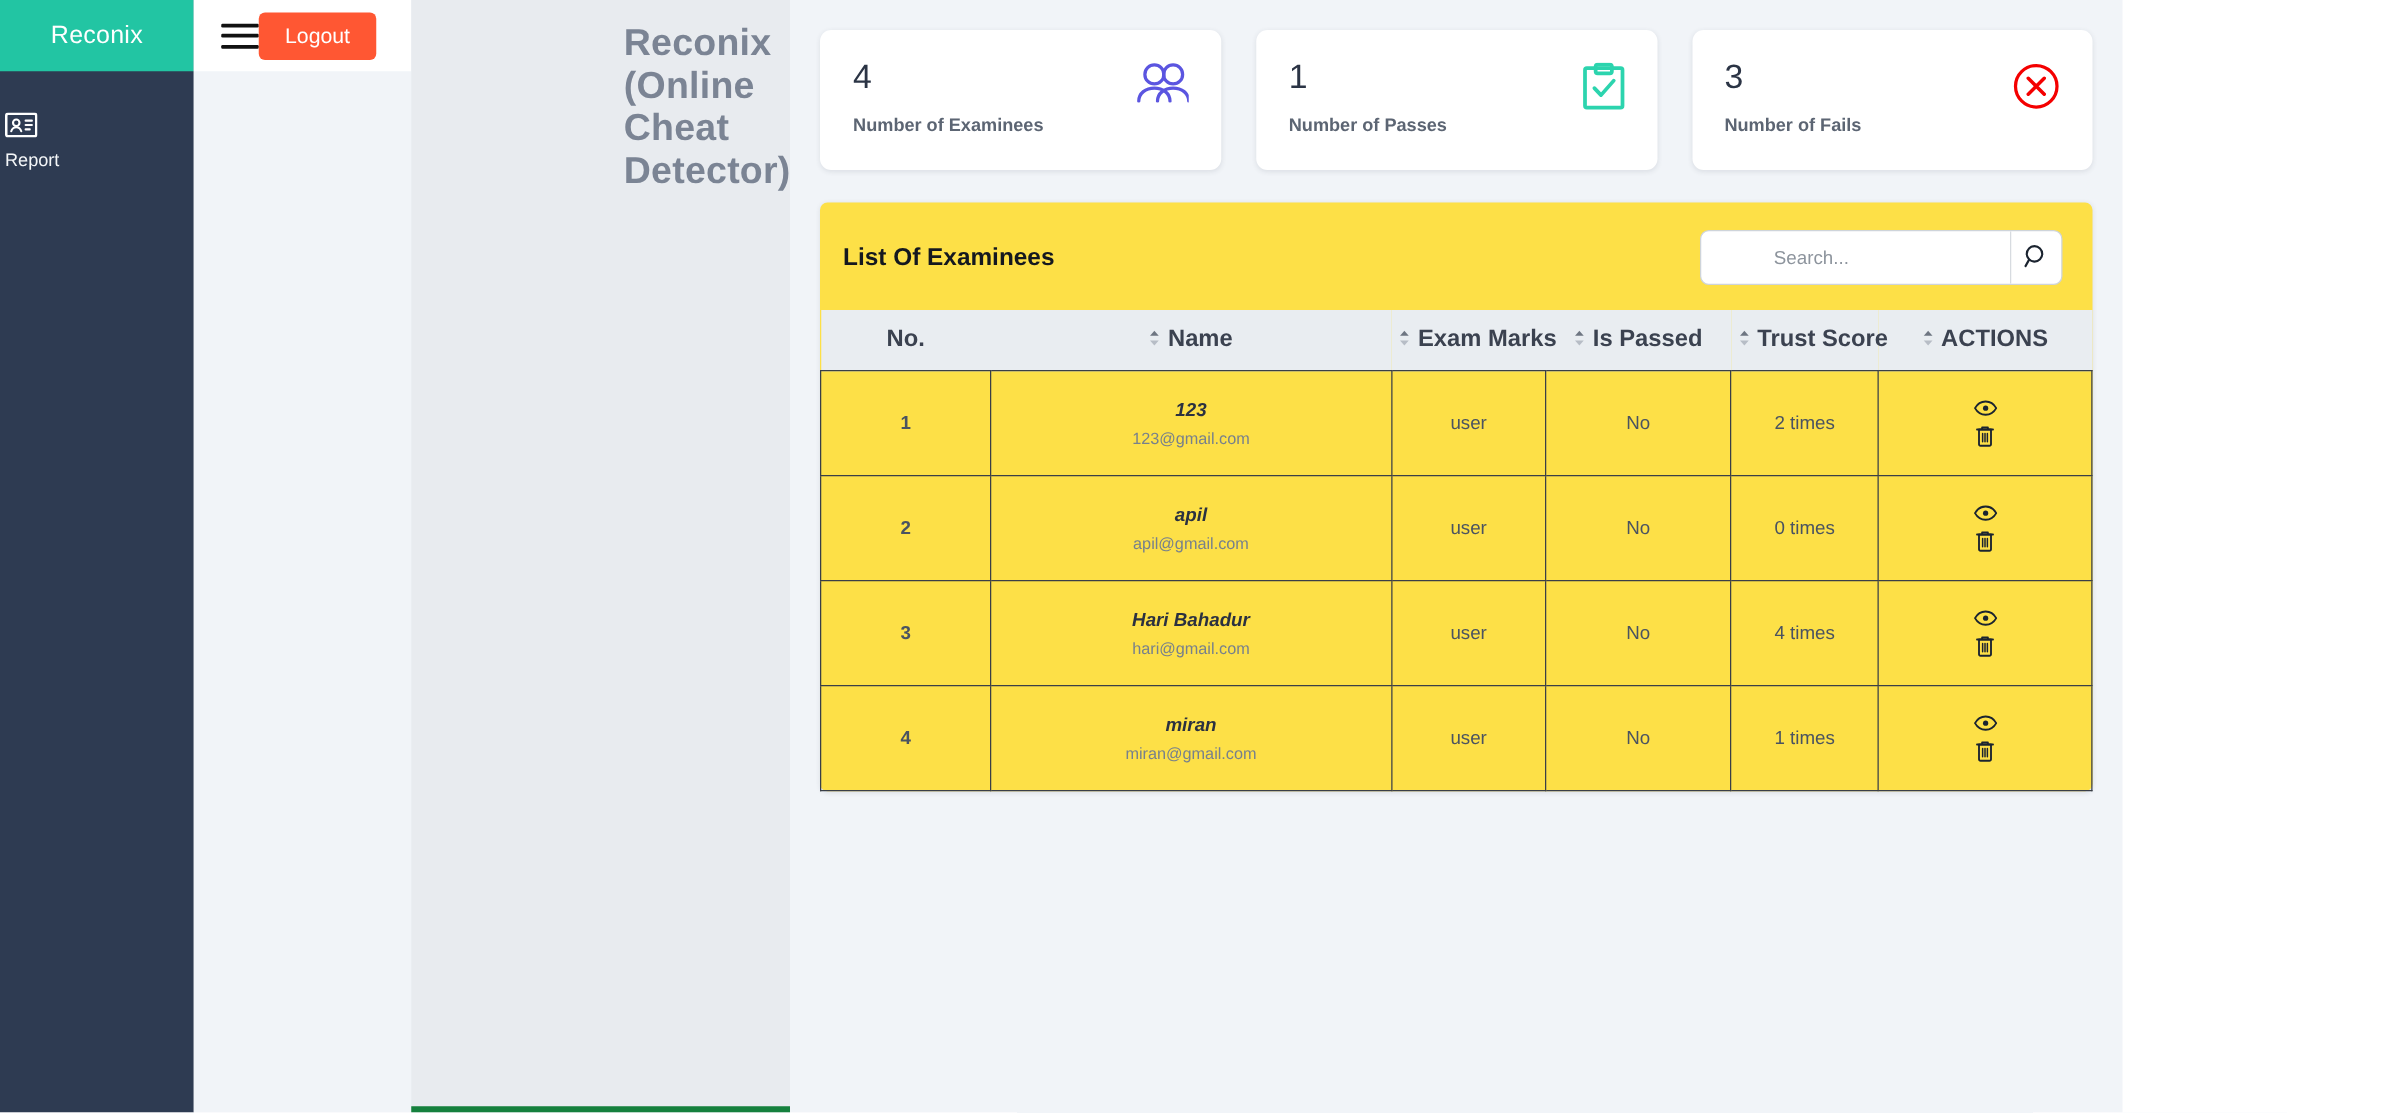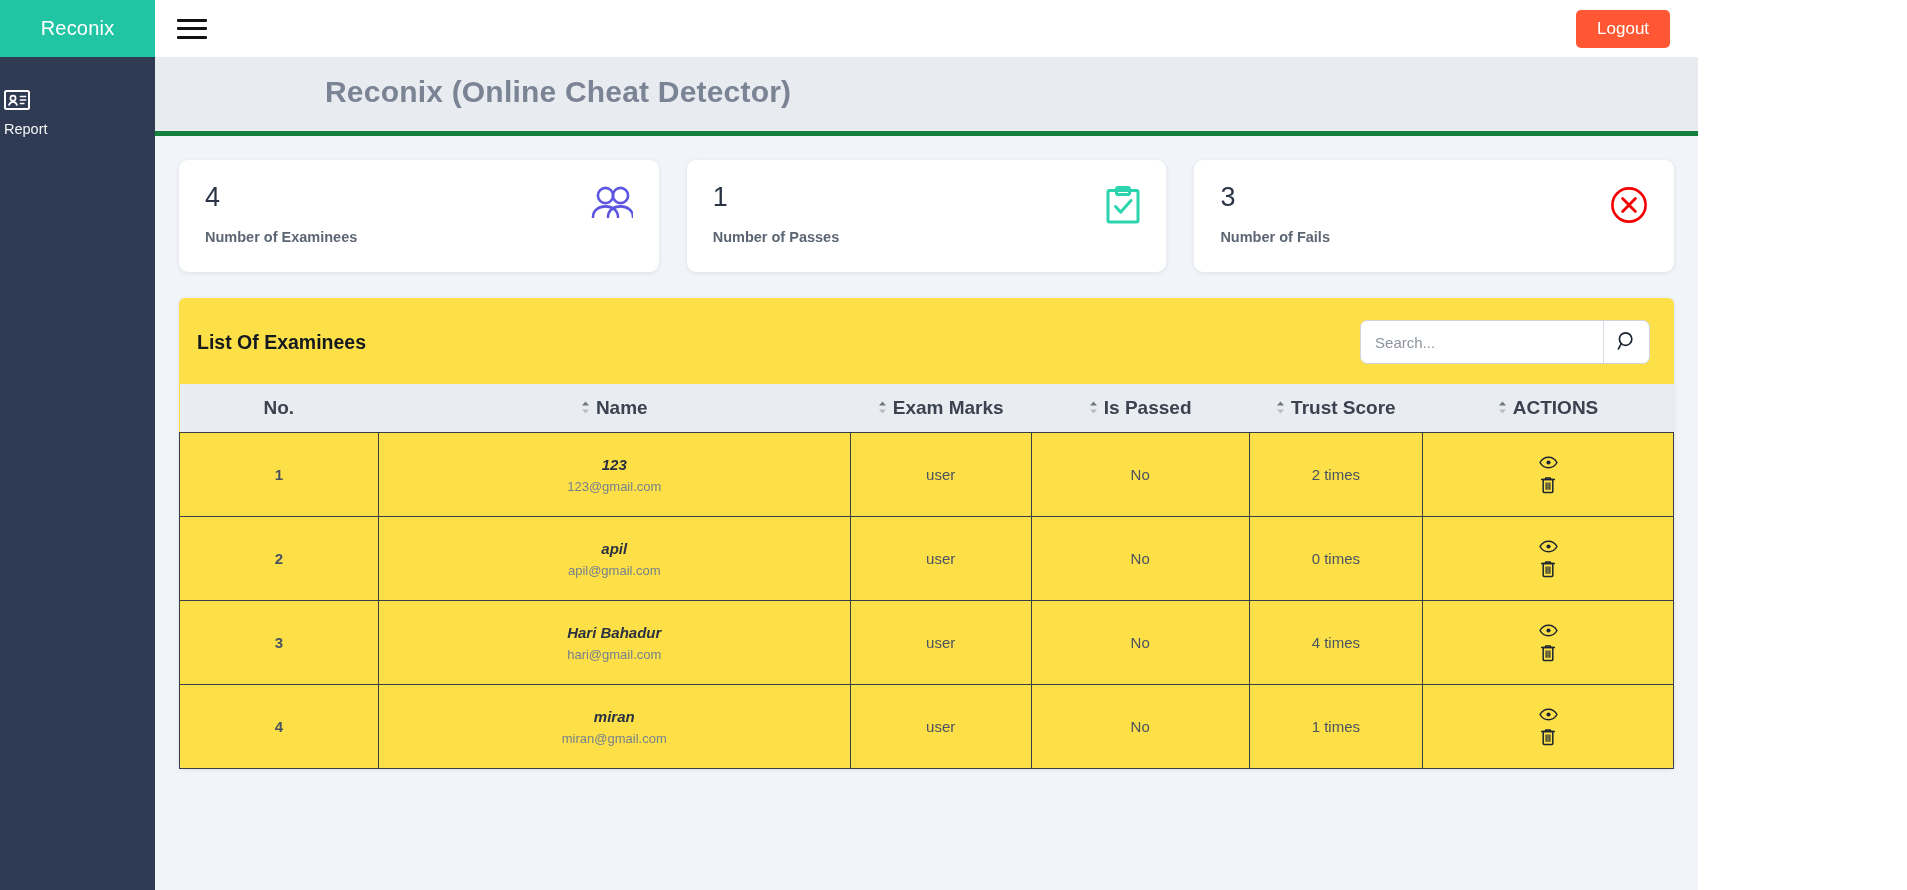--- a/index.html
+++ b/index.html
@@ -33,21 +33,21 @@
   }
   .sidebar-item .si-icon { height: 30px; display:flex; align-items:center; justify-content:center; }
   .sidebar-item .si-label {
     margin-top: 6px; font-size: 14.5px; color: #f4f6f8; white-space: nowrap;
   }
 
   
   .main {
     flex: 1 1 auto; min-width: 0;
     background: #f1f4f8;
-    display: flex; flex-direction: column; justify-content: center;
+    display: flex; flex-direction: row; justify-content: center;
   }
 
   
   .topbar {
     height: 57px; flex: 0 0 57px;
     background: #ffffff;
     display: flex; align-items: center; justify-content: space-between;
     padding: 0 28px 0 22px;
   }
   .hamburger { width: 30px; height: 24px; display:flex; flex-direction:column; justify-content:space-between; cursor:pointer; padding: 2px 0; }
@@ -91,21 +91,21 @@
   }
   .table-head-row {
     display: flex; align-items: center; justify-content: space-between;
     padding: 22px 24px 20px 18px;
   }
   .table-title { font-size: 19.5px; font-weight: bold; color: #14181f; }
   .search-wrap {
     display: flex; align-items: center;
     width: 290px; height: 44px;
     border: 1px solid #ced4da; border-radius: 7px;
-    background: #fff; overflow: hidden;
+    background: #fff; overflow: hidden; padding-left: 44px;
   }
   .search-input {
     flex: 1 1 auto; min-width: 0; border: none; outline: none;
     padding: 0 14px; font-size: 15px; color: #555;
     font-family: "Liberation Sans", sans-serif; background: transparent;
   }
   .search-input::placeholder { color: #8d949d; }
   .search-btn {
     width: 46px; height: 100%; border: none; background: transparent;
     border-left: 1px solid #d7dbe0; cursor: pointer;

